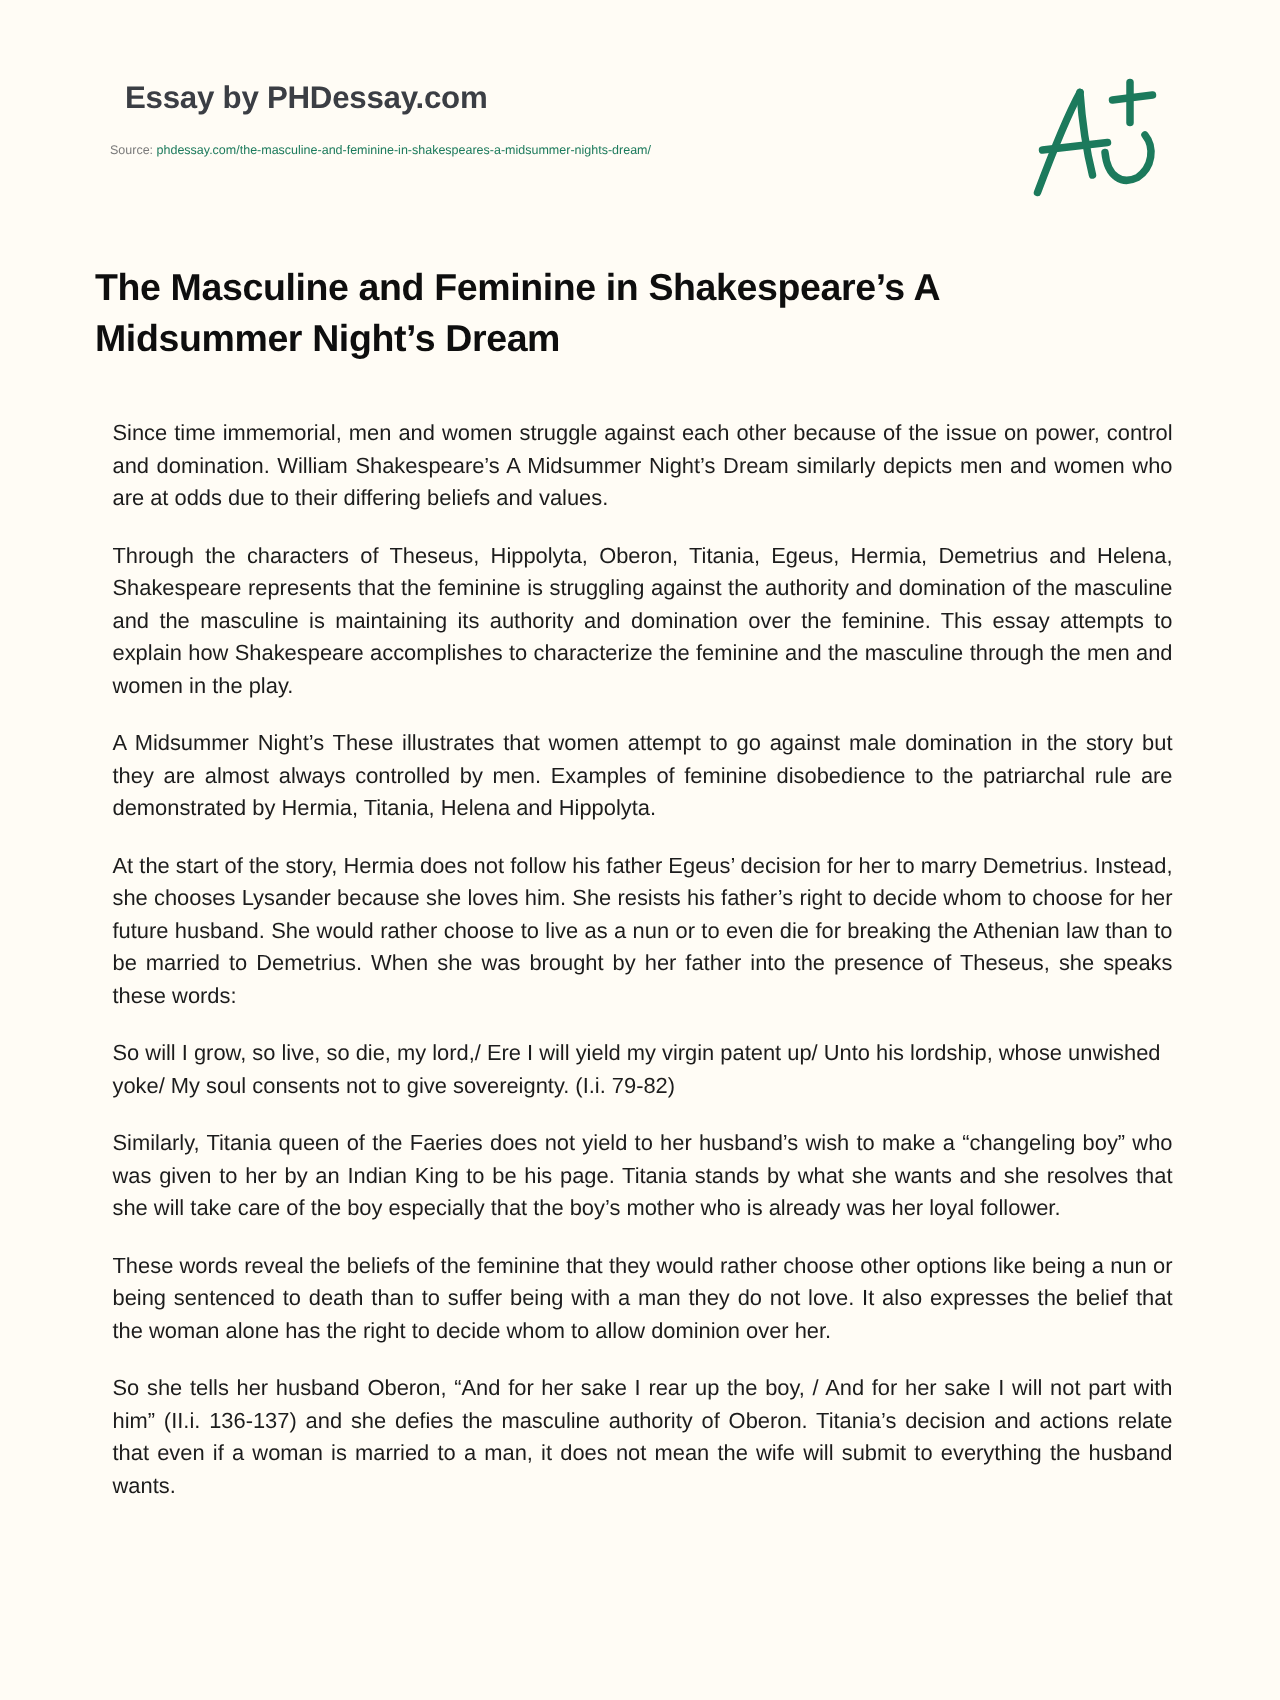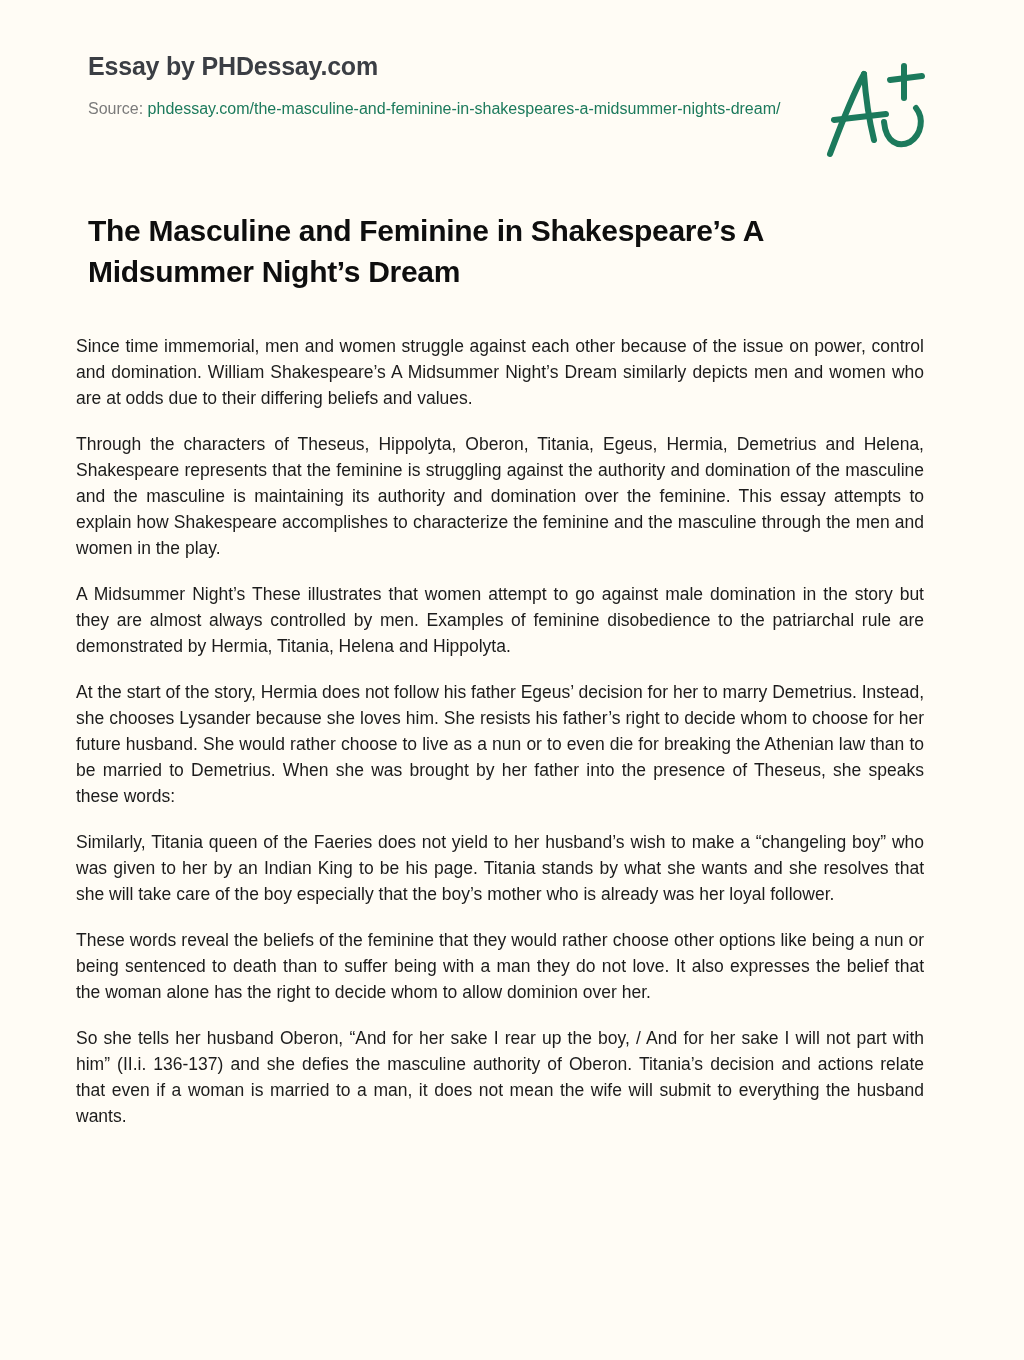--- a/index.html
+++ b/index.html
@@ -16,55 +16,55 @@
     position: absolute;
     left: 88px;
     top: 50px;
     width: 720px;
   }
   .brand {
     font-size: 25px;
     font-weight: bold;
     color: #3b3e44;
     letter-spacing: -0.2px;
-    margin: 0;
+    margin: 12px;
     line-height: 32px;
   }
   .source {
     margin-top: 16px;
-    font-size: 16px;
+    font-size: 10px;
     line-height: 21px;
     color: #7b7b7b;
   }
   .source a {
     color: #1c7a5c;
     text-decoration: none;
   }
   .logo {
     position: absolute;
     left: 820px;
     top: 62px;
     width: 112px;
     height: 100px;
   }
   .title {
     position: absolute;
-    left: 88px;
+    left: 76px;
     top: 210px;
     width: 800px;
     margin: 0;
     font-size: 30px;
     line-height: 41px;
     font-weight: bold;
     color: #0e0e0e;
     letter-spacing: -0.3px;
   }
   .content {
     position: absolute;
-    left: 76px;
+    left: 90px;
     top: 333px;
     width: 848px;
   }
   .content p {
     margin: 0 0 20px 0;
     font-size: 17.5px;
     line-height: 26px;
     text-align: justify;
     color: #1c1c1c;
   }
@@ -93,16 +93,17 @@
   </g>
 </svg>
 
 <h1 class="title">The Masculine and Feminine in Shakespeare’s A Midsummer Night’s Dream</h1>
 
 <div class="content">
   <p>Since time immemorial, men and women struggle against each other because of the issue on power, control and domination. William Shakespeare’s A Midsummer Night’s Dream similarly depicts men and women who are at odds due to their differing beliefs and values.</p>
   <p>Through the characters of Theseus, Hippolyta, Oberon, Titania, Egeus, Hermia, Demetrius and Helena, Shakespeare represents that the feminine is struggling against the authority and domination of the masculine and the masculine is maintaining its authority and domination over the feminine. This essay attempts to explain how Shakespeare accomplishes to characterize the feminine and the masculine through the men and women in the play.</p>
   <p>A Midsummer Night’s These illustrates that women attempt to go against male domination in the story but they are almost always controlled by men. Examples of feminine disobedience to the patriarchal rule are demonstrated by Hermia, Titania, Helena and Hippolyta.</p>
   <p>At the start of the story, Hermia does not follow his father Egeus’ decision for her to marry Demetrius. Instead, she chooses Lysander because she loves him. She resists his father’s right to decide whom to choose for her future husband. She would rather choose to live as a nun or to even die for breaking the Athenian law than to be married to Demetrius. When she was brought by her father into the presence of Theseus, she speaks these words:</p>
+  <p style="text-align:left;">So will I grow, so live, so die, my lord,/ Ere I will yield my virgin patent up/ Unto his lordship, whose unwished yoke/ My soul consents not to give sovereignty. (I.i. 79-82)</p>
   <p>Similarly, Titania queen of the Faeries does not yield to her husband’s wish to make a “changeling boy” who was given to her by an Indian King to be his page. Titania stands by what she wants and she resolves that she will take care of the boy especially that the boy’s mother who is already was her loyal follower.</p>
   <p>These words reveal the beliefs of the feminine that they would rather choose other options like being a nun or being sentenced to death than to suffer being with a man they do not love. It also expresses the belief that the woman alone has the right to decide whom to allow dominion over her.</p>
   <p>So she tells her husband Oberon, “And for her sake I rear up the boy, / And for her sake I will not part with him” (II.i. 136-137) and she defies the masculine authority of Oberon. Titania’s decision and actions relate that even if a woman is married to a man, it does not mean the wife will submit to everything the husband wants.</p>
 </div>
 
 </body></html>

